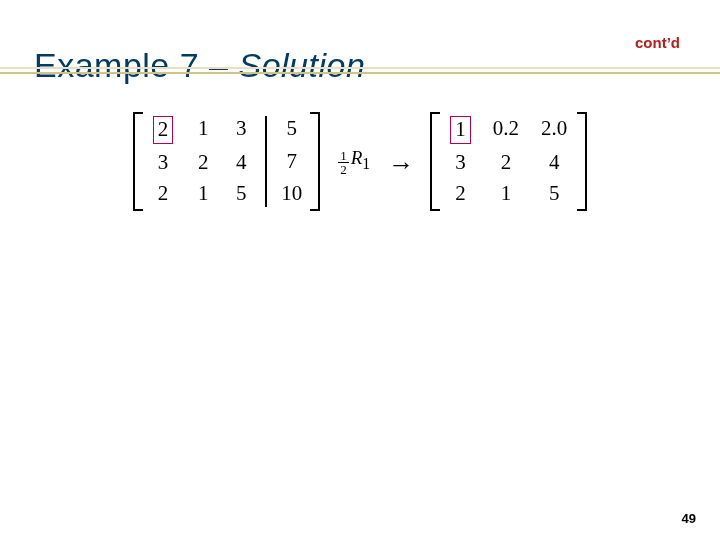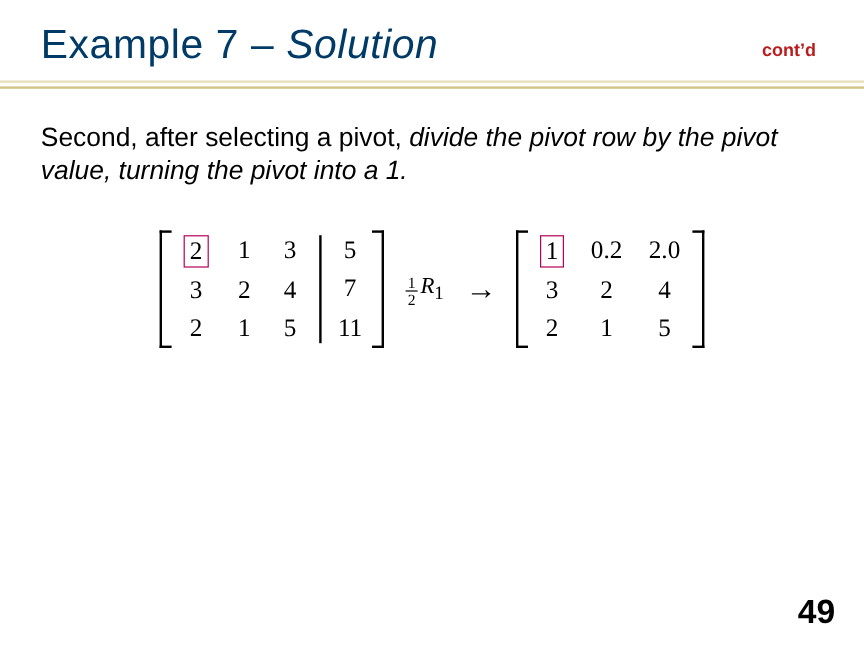--- a/index.html
+++ b/index.html
@@ -1,27 +1,27 @@
 <!DOCTYPE html>
 <html><head>
 <meta charset="utf-8">
 <style>
   * { margin: 0; padding: 0; box-sizing: border-box; }
   html, body { width: 720px; height: 540px; background: #fff; font-family: Arial, Helvetica, sans-serif; color: #000; }
   .slide { width: 720px; height: 540px; position: relative; padding: 0; }
   .titlebar { position: relative; height: 72px; padding: 18px 34px 0 34px; }
-  .title { font-size: 34px; color: #003a66; font-weight: normal; letter-spacing: 0.5px; }
+  .title { font-size: 34px; color: #003a66; font-weight: normal; letter-spacing: 0.5px; margin-top: 28px; }
   .title .italic { font-style: italic; }
   .contd { position: absolute; right: 40px; top: 34px; font-size: 15px; color: #b91c1c; font-weight: bold; }
   .rule-top { position: absolute; left: 0; right: 0; top: 67px; height: 2px; background: #e9e0bd; }
   .rule-bot { position: absolute; left: 0; right: 0; top: 72px; height: 2px; background: #d2c486; }
   .body { padding: 30px 34px 0 34px; font-size: 22px; line-height: 1.22; }
   .para { margin-bottom: 36px; }
   .i { font-style: italic; }
-  .page-num { position: absolute; right: 24px; bottom: 14px; font-size: 28px; font-weight: bold; }
+  .page-num { position: absolute; right: 24px; bottom: 14px; font-size: 13px; font-weight: bold; }
   .math-wrap { text-align: center; margin-top: 10px; }
   .math { display: inline-flex; align-items: center; gap: 18px; font-family: Georgia, 'Times New Roman', serif; font-size: 21px; }
   .matrix { display: flex; align-items: stretch; }
   .bracket { width: 10px; position: relative; }
   .bracket::before, .bracket::after { content: ""; position: absolute; background: #000; }
   .bracket-l::before { left: 0; top: 0; bottom: 0; width: 2px; }
   .bracket-l::after  { left: 0; top: 0; width: 10px; height: 2px; }
   .bracket-l .bot    { position: absolute; left: 0; bottom: 0; width: 10px; height: 2px; background:#000; }
   .bracket-r::before { right: 0; top: 0; bottom: 0; width: 2px; }
   .bracket-r::after  { right: 0; top: 0; width: 10px; height: 2px; }
@@ -44,23 +44,20 @@
   <div class="titlebar">
     <div class="title">
       <span>Example 7 – </span><span class="italic">Solution</span>
     </div>
     <div class="contd">cont’d</div>
     <div class="rule-top"></div>
     <div class="rule-bot"></div>
   </div>
 
   <div class="body">
-    <p class="para">
-      <span>Second, after selecting a pivot, </span><span class="i">divide the pivot row by the pivot value, turning the pivot into a 1.</span>
-    </p>
 
     <div class="math-wrap">
       <div class="math">
 
         <div class="matrix">
           <div class="bracket bracket-l">
               <span class="bot"></span>
             </div>
           <div class="mat-body">
             <span class="cell"><span class="pivot">2</span></span>
@@ -70,21 +67,21 @@
             <span class="cell">2</span>
             <span class="cell">4</span>
             <span class="cell">2</span>
             <span class="cell">1</span>
             <span class="cell">5</span>
           </div>
           <div class="aug"></div>
           <div class="aug-col">
             <span class="cell">5</span>
             <span class="cell">7</span>
-            <span class="cell">11</span>
+            <span class="cell">10</span>
           </div>
           <div class="bracket bracket-r">
               <span class="bot"></span>
             </div>
         </div>
 
         <span class="op">
           <span class="frac">
             <span>1</span>
             <span class="d">2</span>

